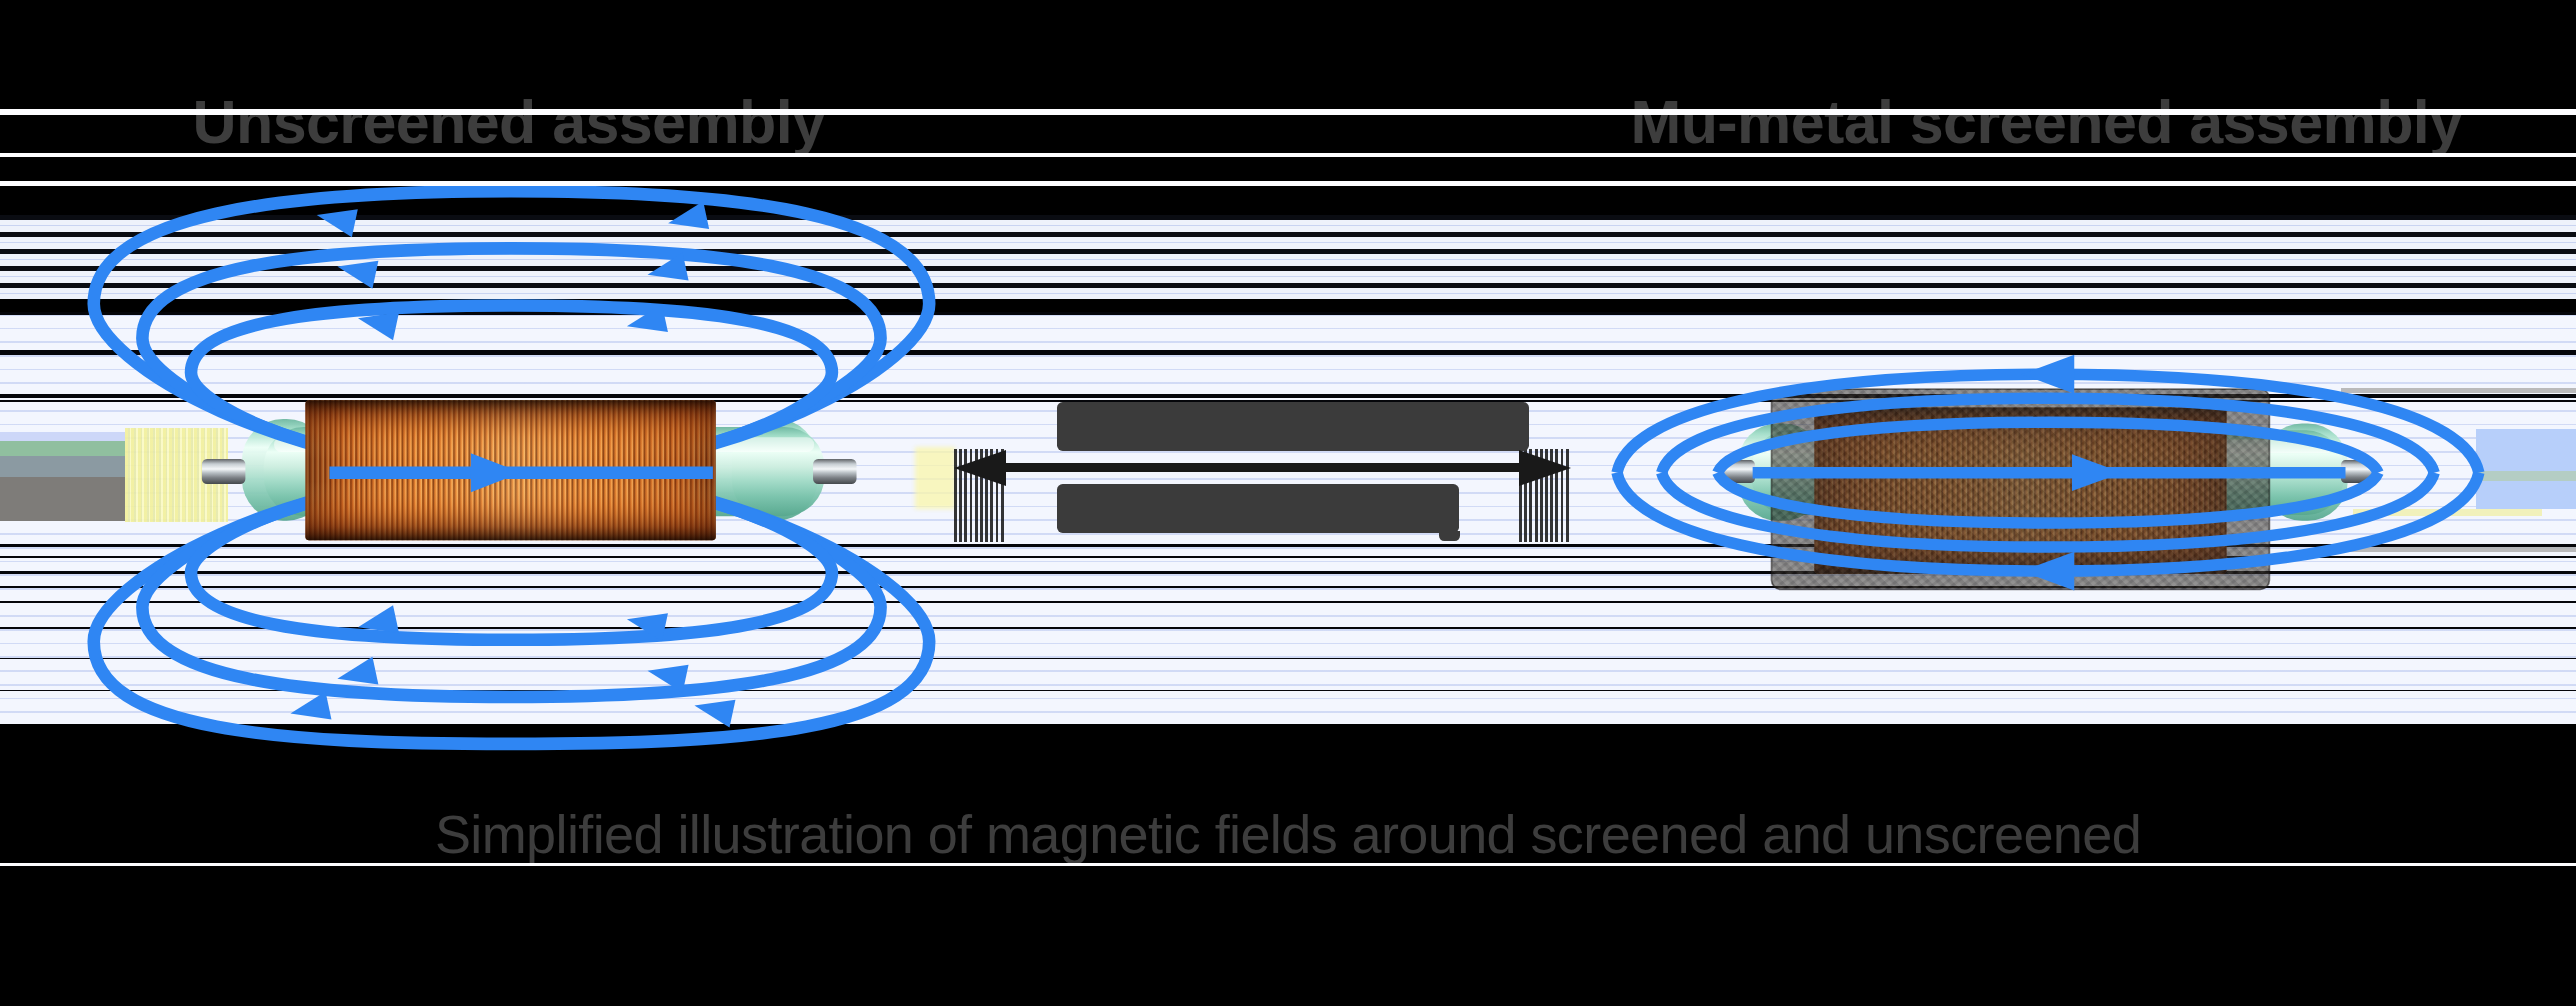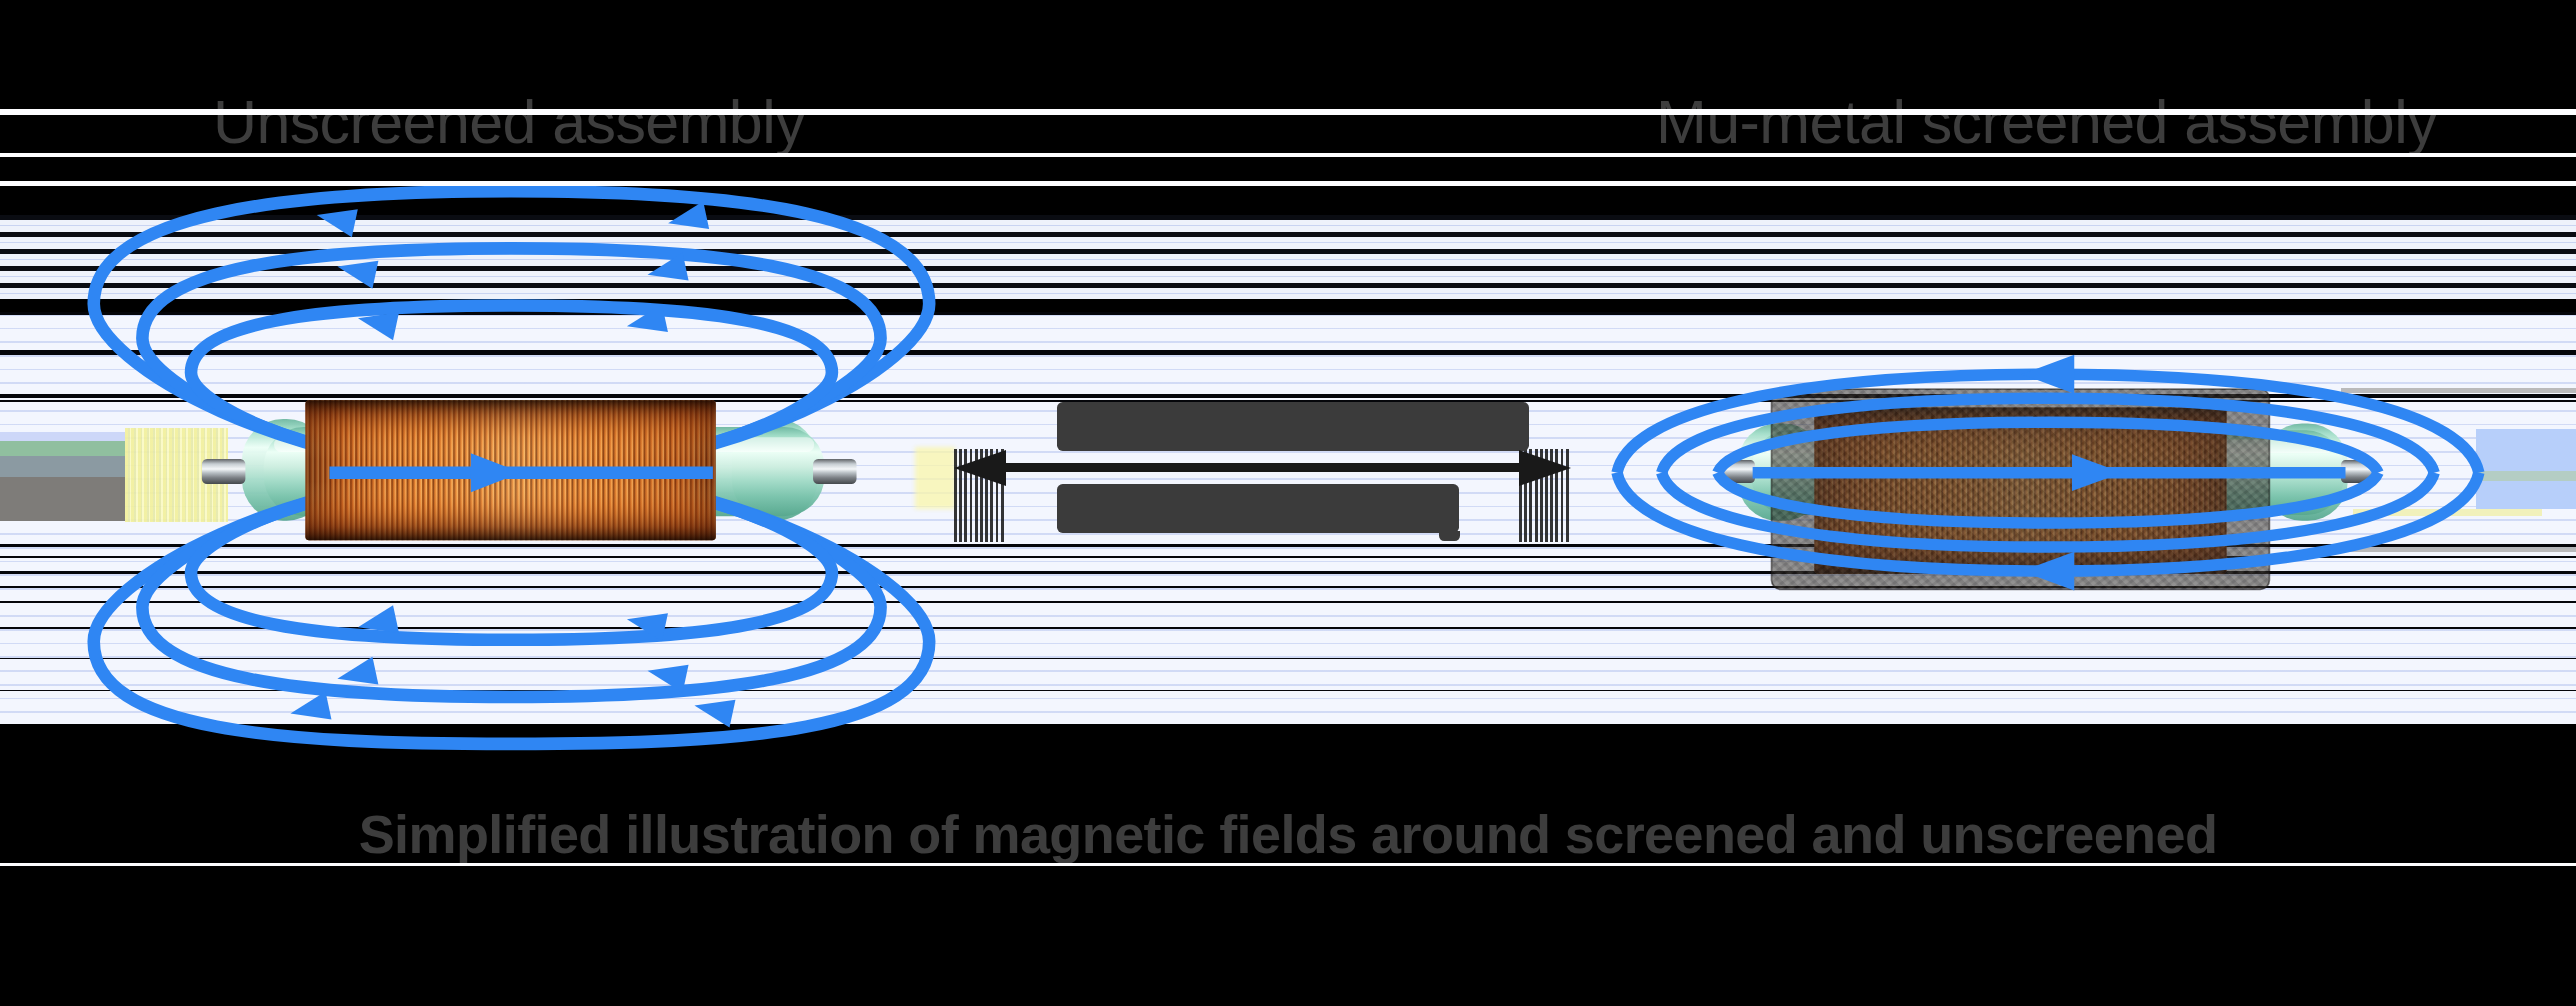--- a/index.html
+++ b/index.html
@@ -16,22 +16,22 @@
   
   .smear{z-index:2;}
   
   .obscured{background:#3b3b3b;border-radius:5.7px;z-index:4;}
   .shaft{background:#191919;z-index:4;}
   .ah{width:0;height:0;z-index:5;}
   .ah-left{border-top:18px solid transparent;border-bottom:18px solid transparent;border-right:52px solid #191919;}
   .ah-right{border-top:18px solid transparent;border-bottom:18px solid transparent;border-left:52px solid #191919;}
   .smearcol{z-index:3;background:repeating-linear-gradient(90deg,rgba(18,18,18,.85) 0 2.9px,rgba(18,18,18,0) 2.9px 5.2px);}
   
-  .title{color:var(--text,#3d3d3d);font-size:61px;font-weight:400;letter-spacing:-0.6px;text-align:center;z-index:5;white-space:nowrap;}
-  .caption{color:var(--text,#3d3d3d);font-size:54px;font-weight:700;letter-spacing:-0.6px;text-align:center;z-index:5;line-height:1.42;}
+  .title{color:var(--text,#3d3d3d);font-size:61px;font-weight:700;letter-spacing:-0.6px;text-align:center;z-index:5;white-space:nowrap;}
+  .caption{color:var(--text,#3d3d3d);font-size:54px;font-weight:400;letter-spacing:-0.6px;text-align:center;z-index:5;line-height:1.42;}
   svg.diagram{left:0;top:0;z-index:3;}
   .fl{stroke:var(--field-line,#2f86f3);fill:none;}
   .flfill{fill:var(--field-line,#2f86f3);stroke:none;}
 </style>
 </head>
 <body style="background: rgb(0, 0, 0);">
 
 <div class="abs zoneA"></div>
 <div class="abs zoneB"></div>
 <div class="abs blkline" style="top:312px;height:2.9px"></div>

